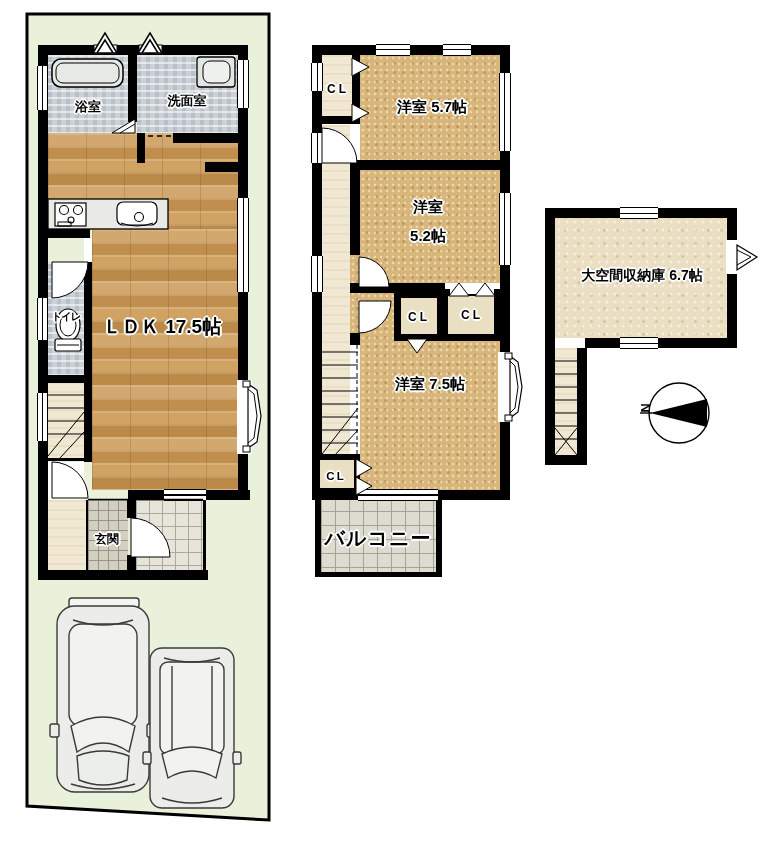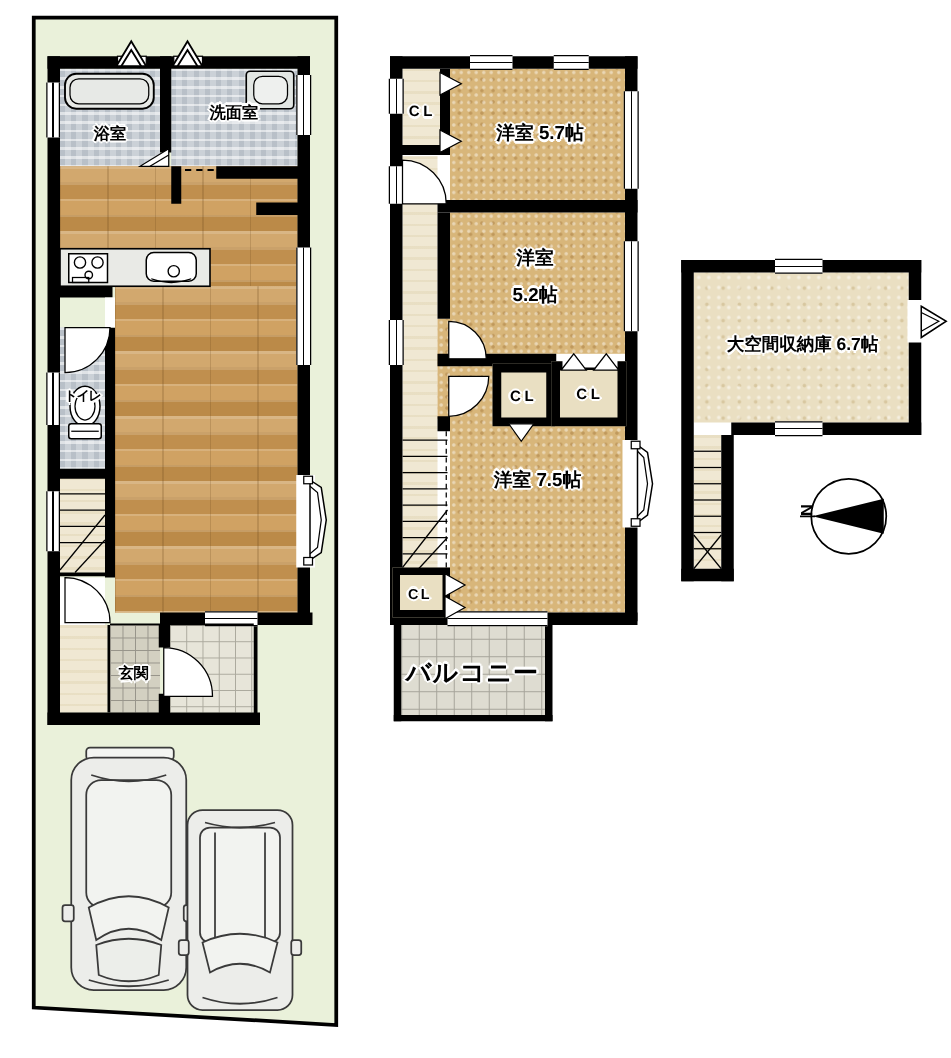--- a/index.html
+++ b/index.html
@@ -304,22 +304,23 @@
 
     <g>
       <circle cx="679" cy="413" r="30" fill="#fff" stroke="#000" stroke-width="1.4"></circle>
       <path d="M650,413 L707,399 L707,427 Z" fill="#000"></path>
       <line x1="640" y1="413" x2="652" y2="413" stroke="#000" stroke-width="1.4"></line>
       <text x="0" y="0" transform="translate(641,408) rotate(90)" font-size="13" font-weight="bold" text-anchor="middle" fill="#000">N</text>
     </g>
   </svg>
 
   <div class="lbl" style="left:88px;top:107px;font-size:13px;">浴室</div>
-  <div class="lbl" style="left:187px;top:90px;font-size:13px;">洗面室</div>
+  <div class="lbl" style="left:187px;top:101px;font-size:13px;">洗面室</div>
   <div class="lbl" style="left:66px;top:317px;font-size:10.5px;letter-spacing:-1px;">トイレ</div>
+  <div class="lbl" style="left:162px;top:327px;font-size:19px;">ＬＤＫ 17.5帖</div>
   <div class="lbl" style="left:107px;top:539px;font-size:12px;">玄関</div>
 
   <div class="lbl" style="left:338px;top:89px;font-size:12px;letter-spacing:3px;">CL</div>
   <div class="lbl" style="left:432px;top:107px;font-size:15px;">洋室 5.7帖</div>
   <div class="lbl" style="left:428px;top:207px;font-size:15px;">洋室</div>
   <div class="lbl" style="left:428px;top:236px;font-size:15px;">5.2帖</div>
   <div class="lbl" style="left:419px;top:317px;font-size:12px;letter-spacing:3px;">CL</div>
   <div class="lbl" style="left:472px;top:315px;font-size:12px;letter-spacing:3px;">CL</div>
   <div class="lbl" style="left:430px;top:384px;font-size:15px;">洋室 7.5帖</div>
   <div class="lbl" style="left:336px;top:476px;font-size:11.5px;letter-spacing:2px;">CL</div>

